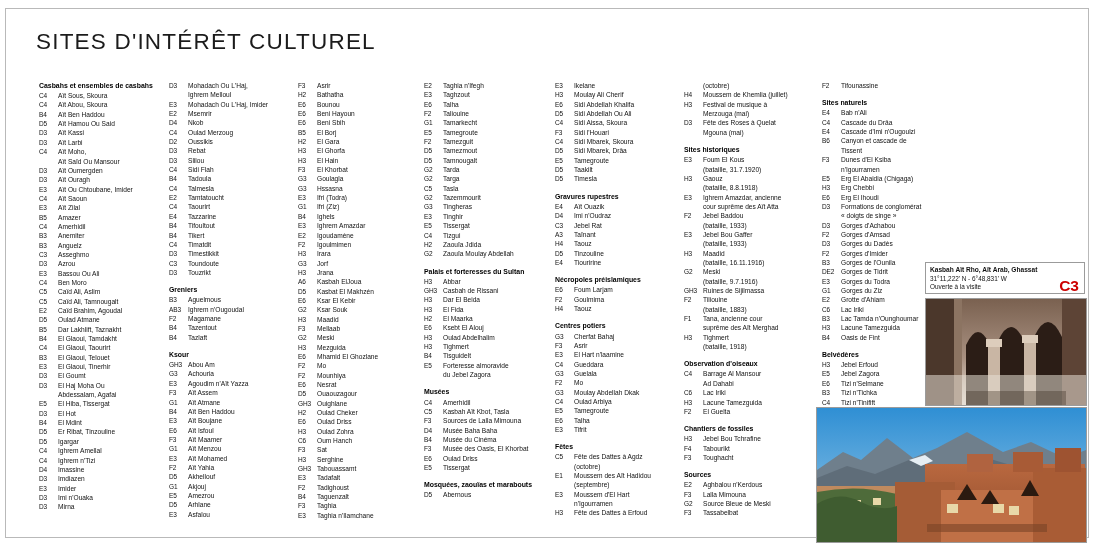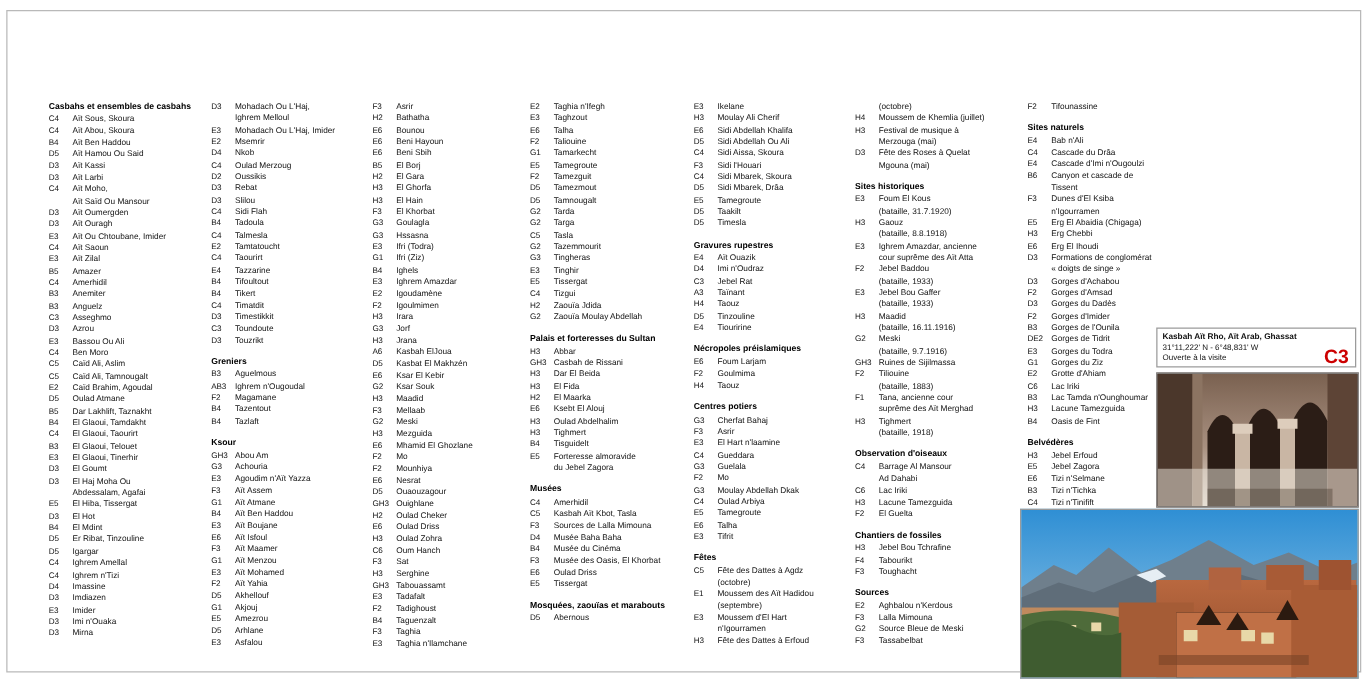--- a/index.html
+++ b/index.html
@@ -67,20 +67,21 @@
   .photo-bottom{
     position:absolute;left:810px;top:398px;width:269px;height:134px;
     border:1px solid #9b9b9b;background:#6fb3e0;overflow:hidden;
   }
 </style>
 </head>
 <body>
 
 <div class="page">
 
+  <div class="page-title">SITES D'INTÉRÊT CULTUREL</div>
 
   <div class="columns">
       <div class="col c0">
         <div class="sec-head">Casbahs et ensembles de casbahs</div>
         <div class="entry">
           <span class="code">C4</span>
           <span class="name">Aït Sous, Skoura</span>
         </div>
         <div class="entry">
           <span class="code">C4</span>

